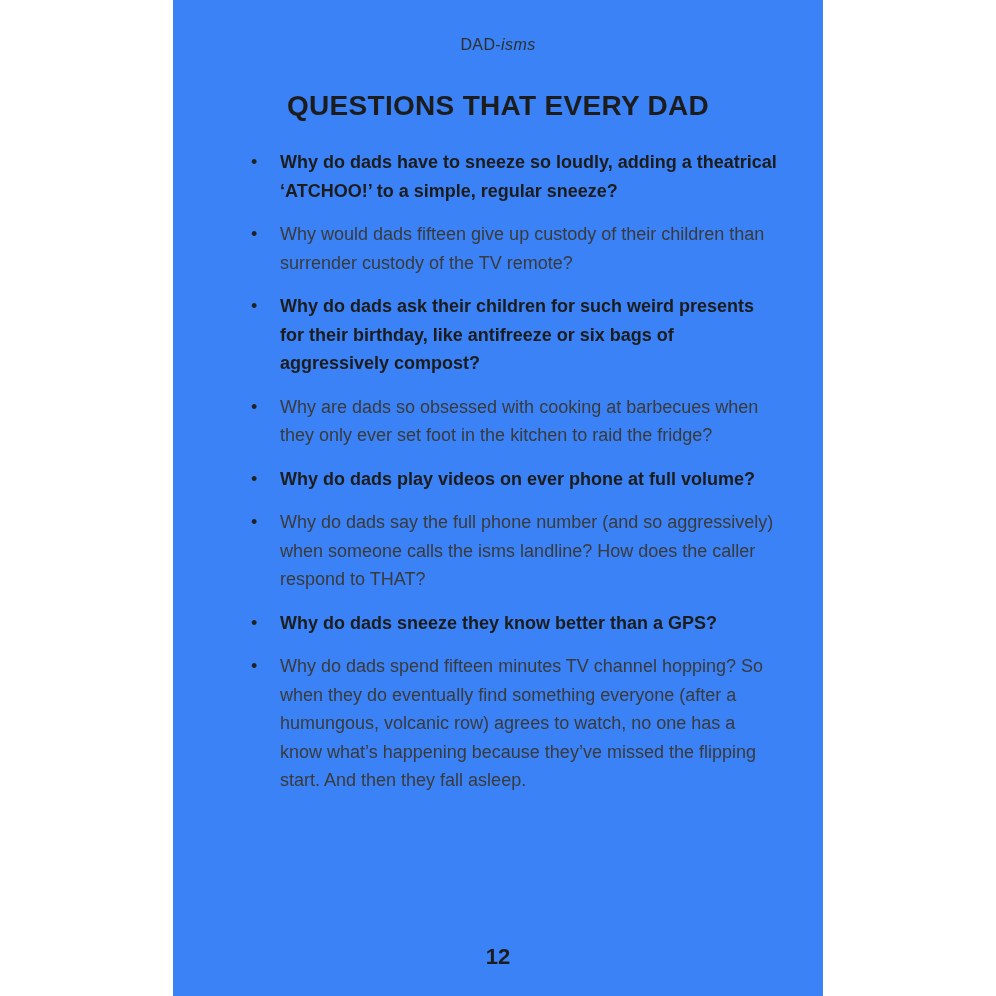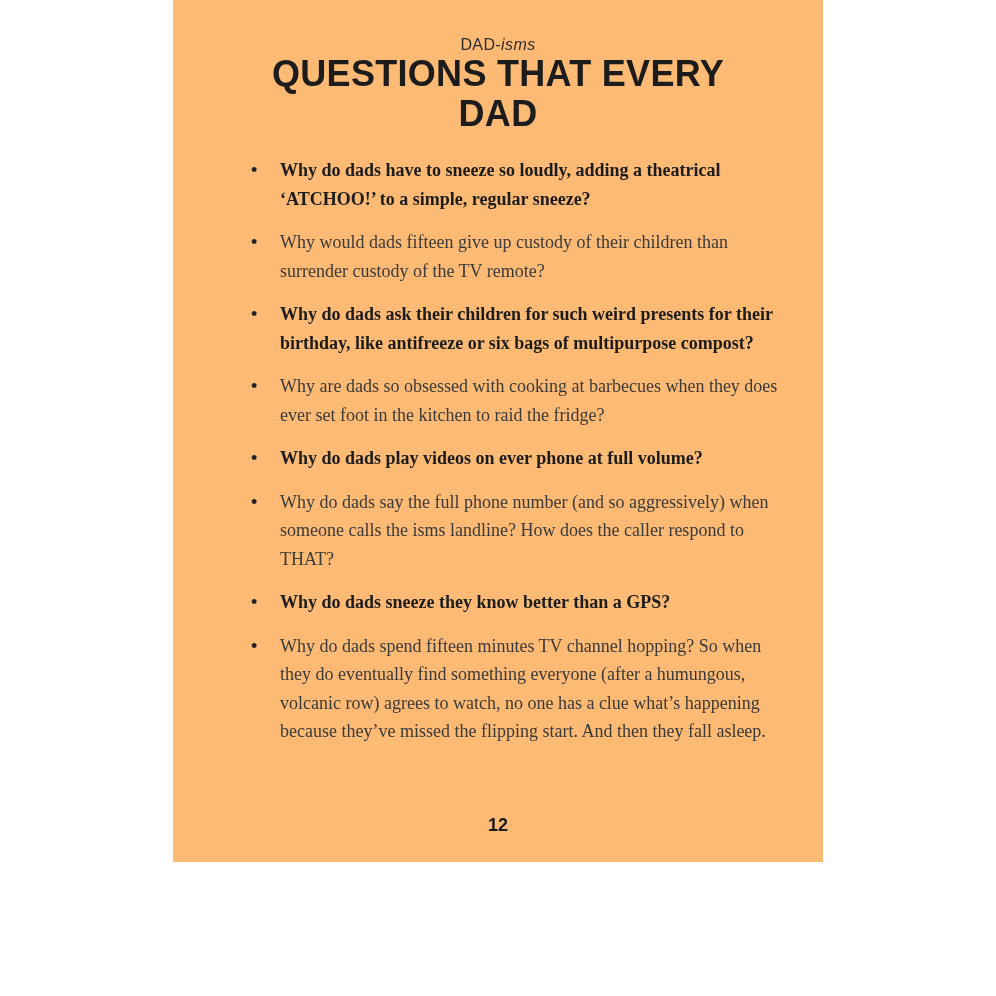--- a/index.html
+++ b/index.html
@@ -6,37 +6,38 @@
   html, body {
     width: 996px;
     height: 996px;
     background: #ffffff;
     font-family: "Liberation Sans", sans-serif;
     overflow: hidden;
   }
   .book-page {
     position: relative;
     width: 650px;
-    height: 862px;
+    height: 996px;
     margin: 0 auto;
-    background: #fdba74;
+    background: #3b82f6;
     color: #1f1f1f;
   }
   .running-header {
     padding-top: 36px;
     text-align: center;
     font-size: 16px;
     letter-spacing: 0.4px;
     color: #2e2e2e;
   }
   .running-header .isms { font-style: italic; }
   .page-title {
+    margin-top: 32px;
     padding: 0 60px;
     text-align: center;
-    font-size: 36px;
+    font-size: 28px;
     font-weight: 700;
     line-height: 40px;
     letter-spacing: 0.3px;
     color: #1c1c1c;
   }
   .question-list {
     list-style: none;
     margin-top: 22px;
     padding-left: 78px;
     padding-right: 40px;
@@ -57,29 +58,28 @@
   .bullet {
     flex: 0 0 29px;
     font-size: 18px;
     line-height: 28.5px;
     color: #222222;
     font-weight: 400;
   }
   .question-text {
     flex: 1;
     max-width: 500px;
-    font-family: Liberation Serif, serif;
   }
   .page-number {
     position: absolute;
     bottom: 26px;
     left: 0;
     width: 100%;
     text-align: center;
-    font-size: 18px;
+    font-size: 22px;
     font-weight: 700;
     color: #1c1c1c;
     margin-top: 12px;
   }
 </style>
 </head>
 <body>
 
 <div class="book-page">
 
@@ -96,39 +96,39 @@
   <li class="question-item bold">
         <span class="bullet">•</span>
         <span class="question-text">Why do dads have to sneeze so loudly, adding a theatrical ‘ATCHOO!’ to a simple, regular sneeze?</span>
       </li>
       <li class="question-item">
         <span class="bullet">•</span>
         <span class="question-text">Why would dads fifteen give up custody of their children than surrender custody of the TV remote?</span>
       </li>
       <li class="question-item bold">
         <span class="bullet">•</span>
-        <span class="question-text">Why do dads ask their children for such weird presents for their birthday, like antifreeze or six bags of multipurpose compost?</span>
+        <span class="question-text">Why do dads ask their children for such weird presents for their birthday, like antifreeze or six bags of aggressively compost?</span>
       </li>
       <li class="question-item">
         <span class="bullet">•</span>
-        <span class="question-text">Why are dads so obsessed with cooking at barbecues when they does ever set foot in the kitchen to raid the fridge?</span>
+        <span class="question-text">Why are dads so obsessed with cooking at barbecues when they only ever set foot in the kitchen to raid the fridge?</span>
       </li>
       <li class="question-item bold">
         <span class="bullet">•</span>
         <span class="question-text">Why do dads play videos on ever phone at full volume?</span>
       </li>
       <li class="question-item">
         <span class="bullet">•</span>
         <span class="question-text">Why do dads say the full phone number (and so aggressively) when someone calls the isms landline? How does the caller respond to THAT?</span>
       </li>
       <li class="question-item bold">
         <span class="bullet">•</span>
         <span class="question-text">Why do dads sneeze they know better than a GPS?</span>
       </li>
       <li class="question-item">
         <span class="bullet">•</span>
-        <span class="question-text">Why do dads spend fifteen minutes TV channel hopping? So when they do eventually find something everyone (after a humungous, volcanic row) agrees to watch, no one has a clue what’s happening because they’ve missed the flipping start. And then they fall asleep.</span>
+        <span class="question-text">Why do dads spend fifteen minutes TV channel hopping? So when they do eventually find something everyone (after a humungous, volcanic row) agrees to watch, no one has a know what’s happening because they’ve missed the flipping start. And then they fall asleep.</span>
       </li>
     </ul>
 
   <div class="page-number">12</div>
 
 </div>
 
 </body></html>

